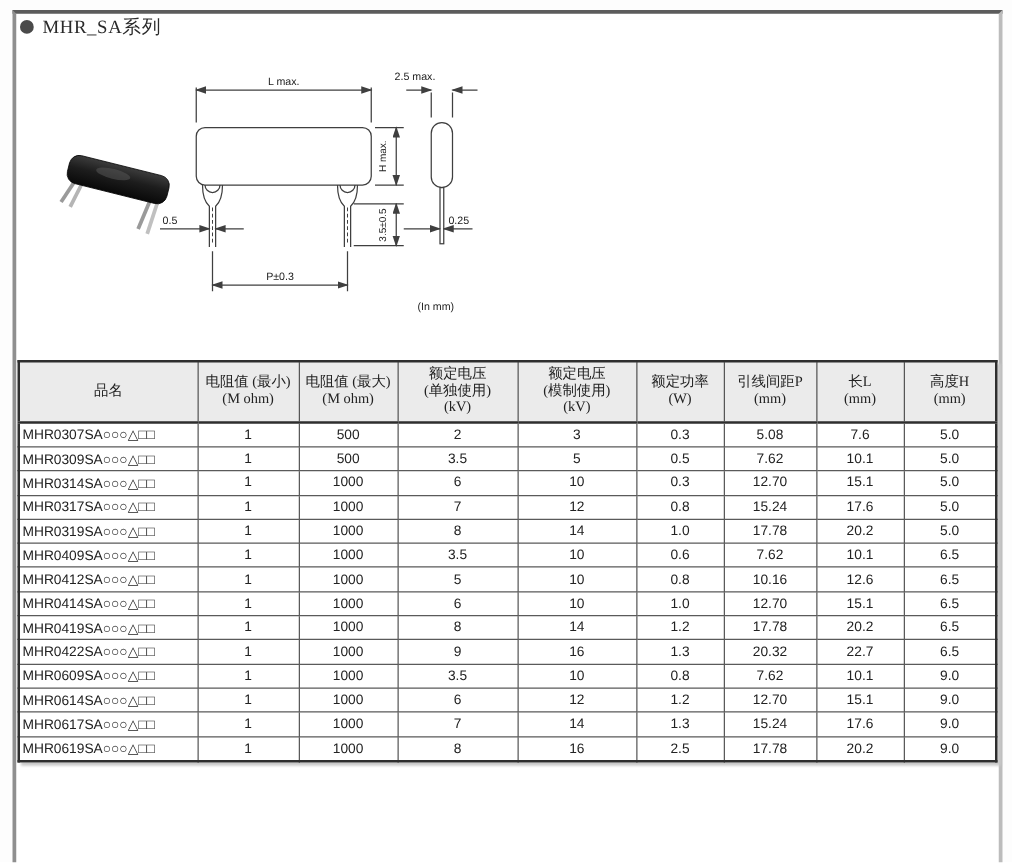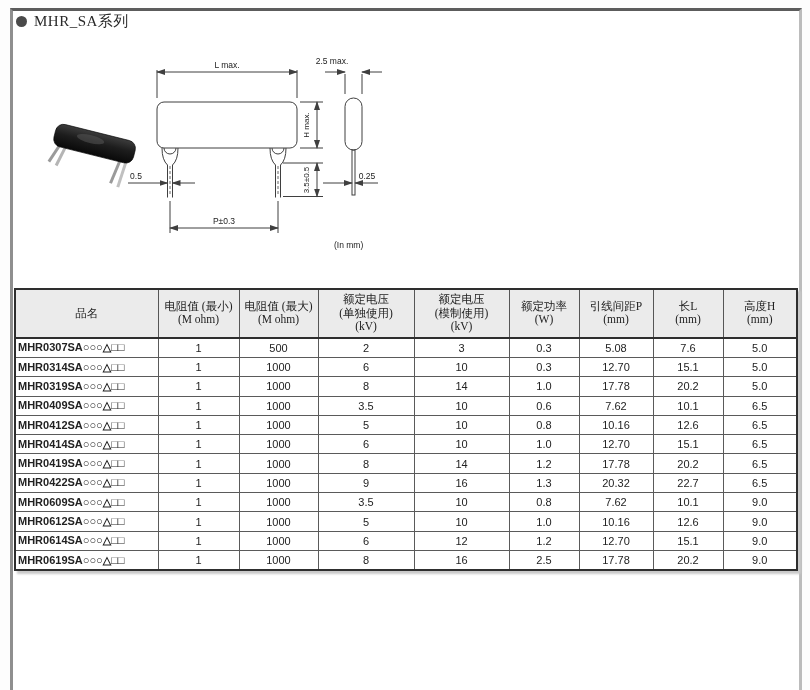--- a/index.html
+++ b/index.html
@@ -13,21 +13,21 @@
   .photo{position:absolute;left:38px;top:110px;width:110px;height:85px;}
   .drawing{position:absolute;left:120px;top:48px;}
   .drawing text{font-size:8.5px;fill:#222;font-family:"Liberation Sans",sans-serif;}
   .drawing .vlab{font-size:8px;}
   table.spec{position:absolute;left:14px;top:288px;width:782px;border-collapse:collapse;table-layout:fixed;
              background:#fff;border:2px solid #2e2e2e;box-shadow:3px 3px 2px #c9c9c9;}
   table.spec th{background:#ebebeb;font-family:"Liberation Serif","DejaVu Serif",serif;font-weight:normal;
                 font-size:11.5px;line-height:1.18;padding:3px 1px;border:1px solid #565656;
                 border-bottom:2px solid #2e2e2e;color:#222;}
   table.spec td{border:1px solid #5a5a5a;font-size:11px;height:18.3px;padding:0 2px;color:#222;}
-  td.pname{font-weight:bold;text-align:left;padding-left:6px;font-size:11px;letter-spacing:0;}
+  td.pname{font-weight:normal;text-align:left;padding-left:6px;font-size:11px;letter-spacing:0;}
   td.num{text-align:center;}
 </style>
 </head>
 <body>
 
 <div class="page">
   <div class="frame"></div>
 
   <div class="titlebar">
     <span class="bullet"></span>
@@ -140,28 +140,50 @@
           <td class="num">1</td>
           <td class="num">500</td>
           <td class="num">2</td>
           <td class="num">3</td>
           <td class="num">0.3</td>
           <td class="num">5.08</td>
           <td class="num">7.6</td>
           <td class="num">5.0</td>
         </tr>
         <tr>
+          <td class="pname">MHR0309SA○○○△□□</td>
+          <td class="num">1</td>
+          <td class="num">500</td>
+          <td class="num">3.5</td>
+          <td class="num">5</td>
+          <td class="num">0.5</td>
+          <td class="num">7.62</td>
+          <td class="num">10.1</td>
+          <td class="num">5.0</td>
+        </tr>
+        <tr>
           <td class="pname">MHR0314SA○○○△□□</td>
           <td class="num">1</td>
           <td class="num">1000</td>
           <td class="num">6</td>
           <td class="num">10</td>
           <td class="num">0.3</td>
           <td class="num">12.70</td>
           <td class="num">15.1</td>
+          <td class="num">5.0</td>
+        </tr>
+        <tr>
+          <td class="pname">MHR0317SA○○○△□□</td>
+          <td class="num">1</td>
+          <td class="num">1000</td>
+          <td class="num">7</td>
+          <td class="num">12</td>
+          <td class="num">0.8</td>
+          <td class="num">15.24</td>
+          <td class="num">17.6</td>
           <td class="num">5.0</td>
         </tr>
         <tr>
           <td class="pname">MHR0319SA○○○△□□</td>
           <td class="num">1</td>
           <td class="num">1000</td>
           <td class="num">8</td>
           <td class="num">14</td>
           <td class="num">1.0</td>
           <td class="num">17.78</td>
@@ -228,42 +250,42 @@
           <td class="num">1</td>
           <td class="num">1000</td>
           <td class="num">3.5</td>
           <td class="num">10</td>
           <td class="num">0.8</td>
           <td class="num">7.62</td>
           <td class="num">10.1</td>
           <td class="num">9.0</td>
         </tr>
         <tr>
-          <td class="pname">MHR0612SA○○○△□□</td>
-          <td class="num">1</td>
-          <td class="num">1000</td>
-          <td class="num">5</td>
-          <td class="num">10</td>
-          <td class="num">1.0</td>
-          <td class="num">10.16</td>
-          <td class="num">12.6</td>
-          <td class="num">9.0</td>
-        </tr>
-        <tr>
           <td class="pname">MHR0614SA○○○△□□</td>
           <td class="num">1</td>
           <td class="num">1000</td>
           <td class="num">6</td>
           <td class="num">12</td>
           <td class="num">1.2</td>
           <td class="num">12.70</td>
           <td class="num">15.1</td>
           <td class="num">9.0</td>
         </tr>
         <tr>
+          <td class="pname">MHR0617SA○○○△□□</td>
+          <td class="num">1</td>
+          <td class="num">1000</td>
+          <td class="num">7</td>
+          <td class="num">14</td>
+          <td class="num">1.3</td>
+          <td class="num">15.24</td>
+          <td class="num">17.6</td>
+          <td class="num">9.0</td>
+        </tr>
+        <tr>
           <td class="pname">MHR0619SA○○○△□□</td>
           <td class="num">1</td>
           <td class="num">1000</td>
           <td class="num">8</td>
           <td class="num">16</td>
           <td class="num">2.5</td>
           <td class="num">17.78</td>
           <td class="num">20.2</td>
           <td class="num">9.0</td>
         </tr>

